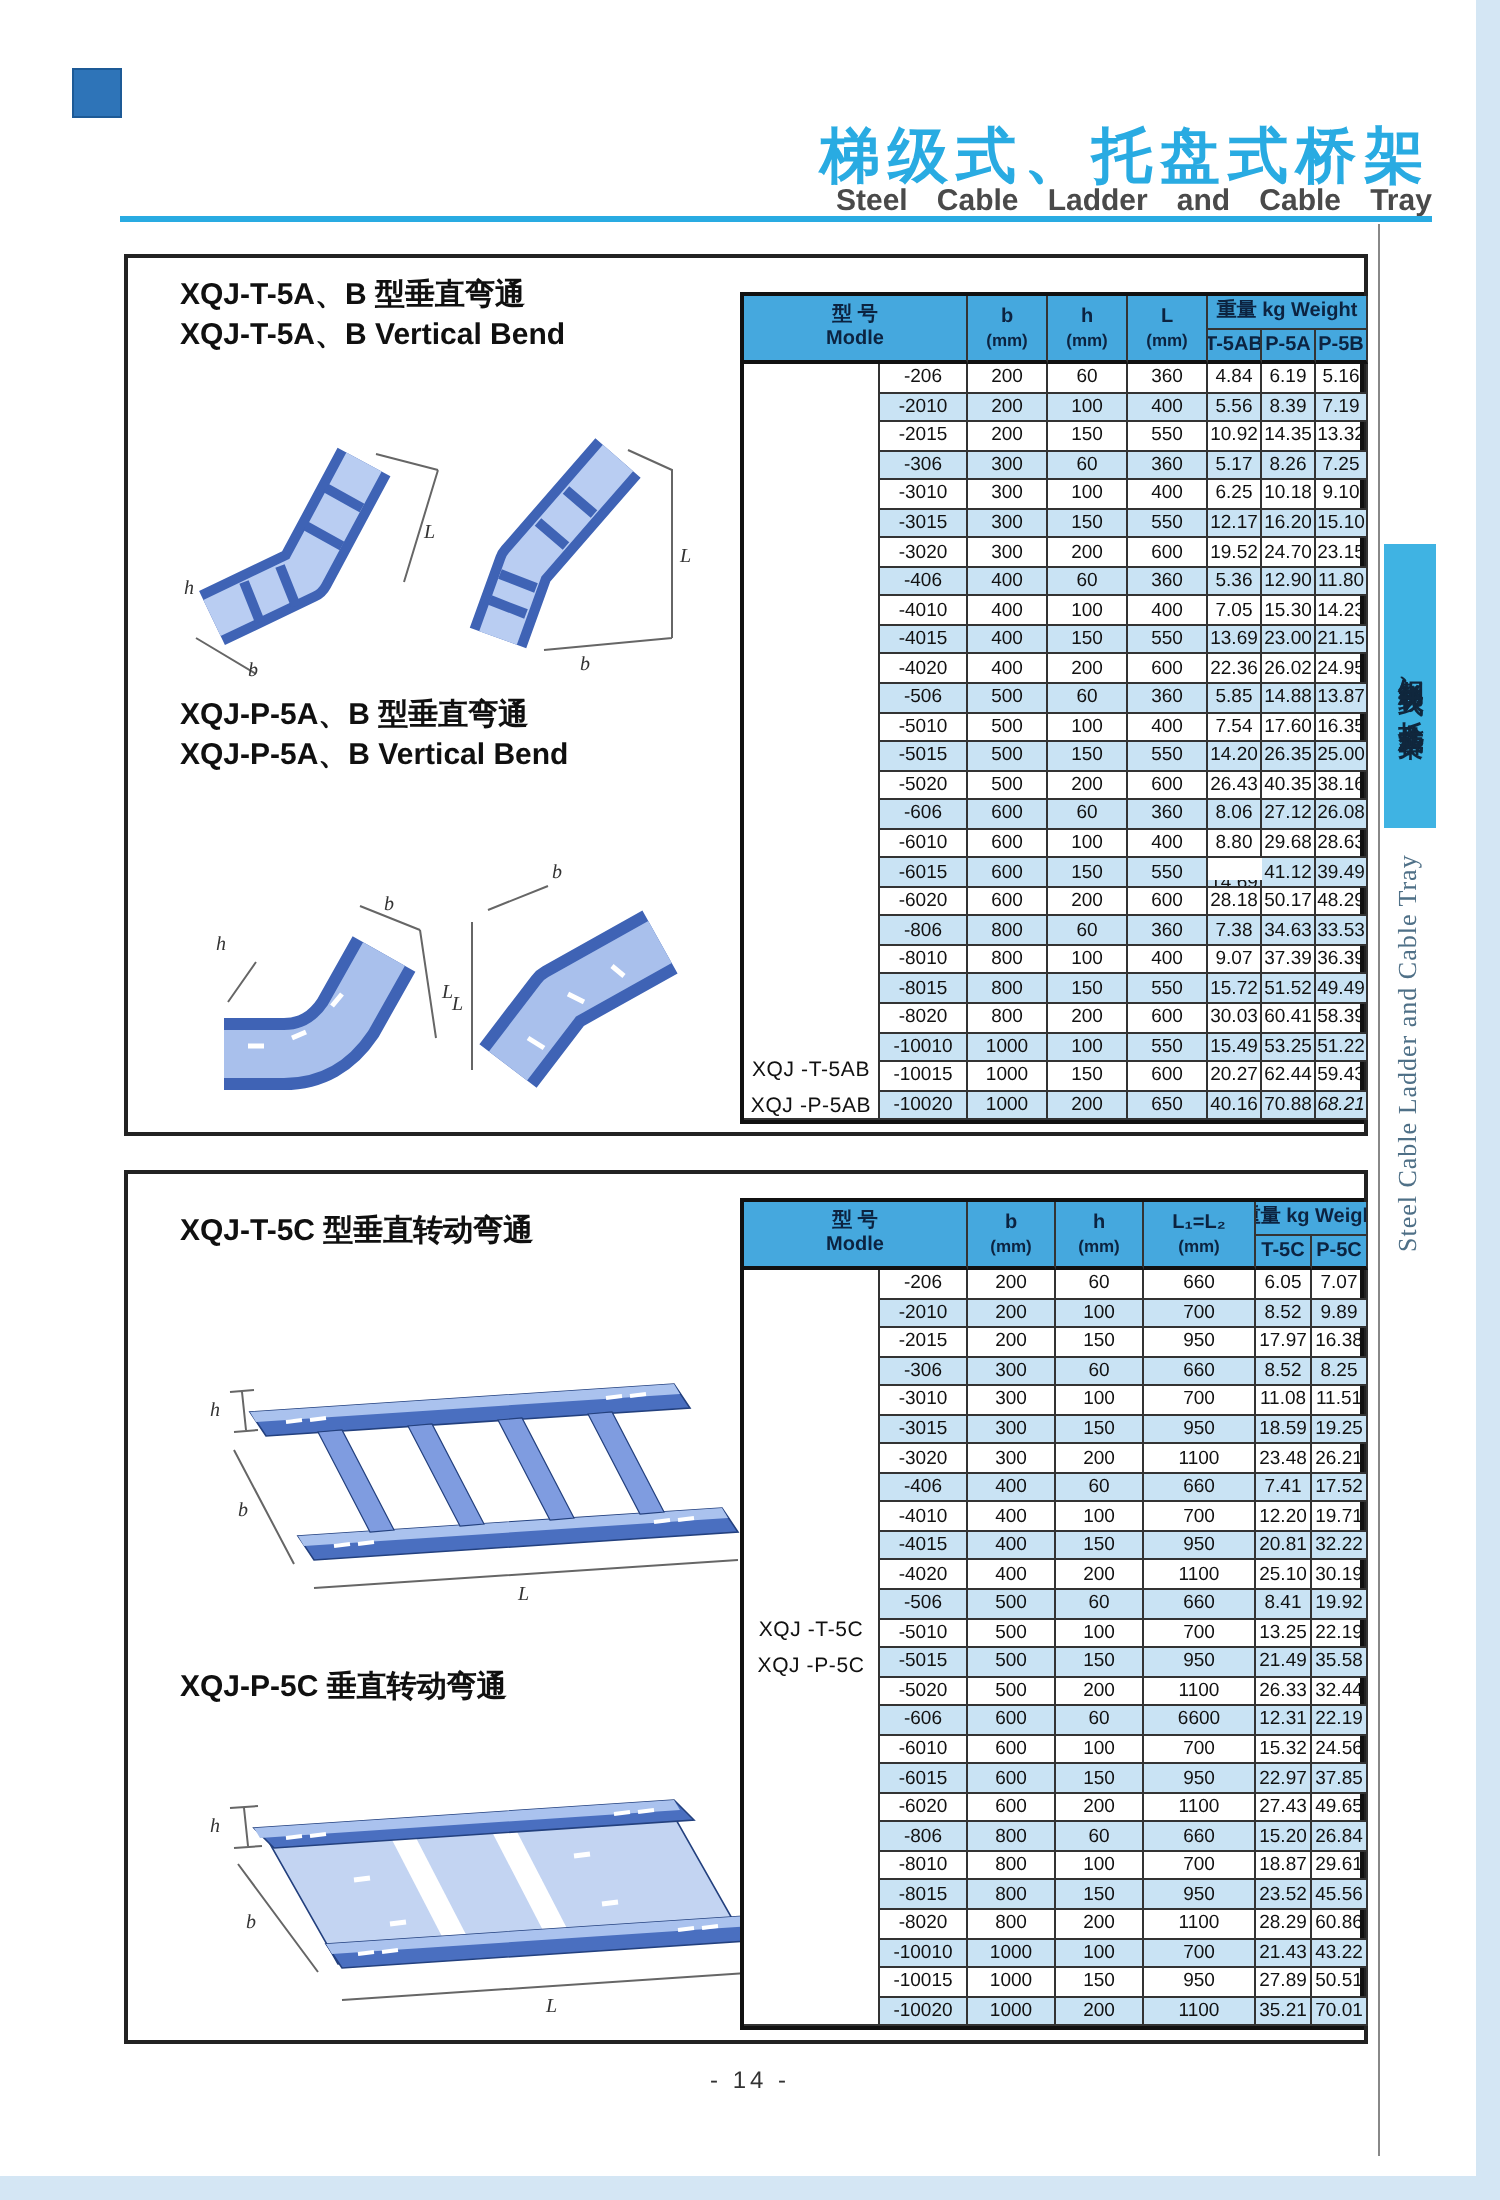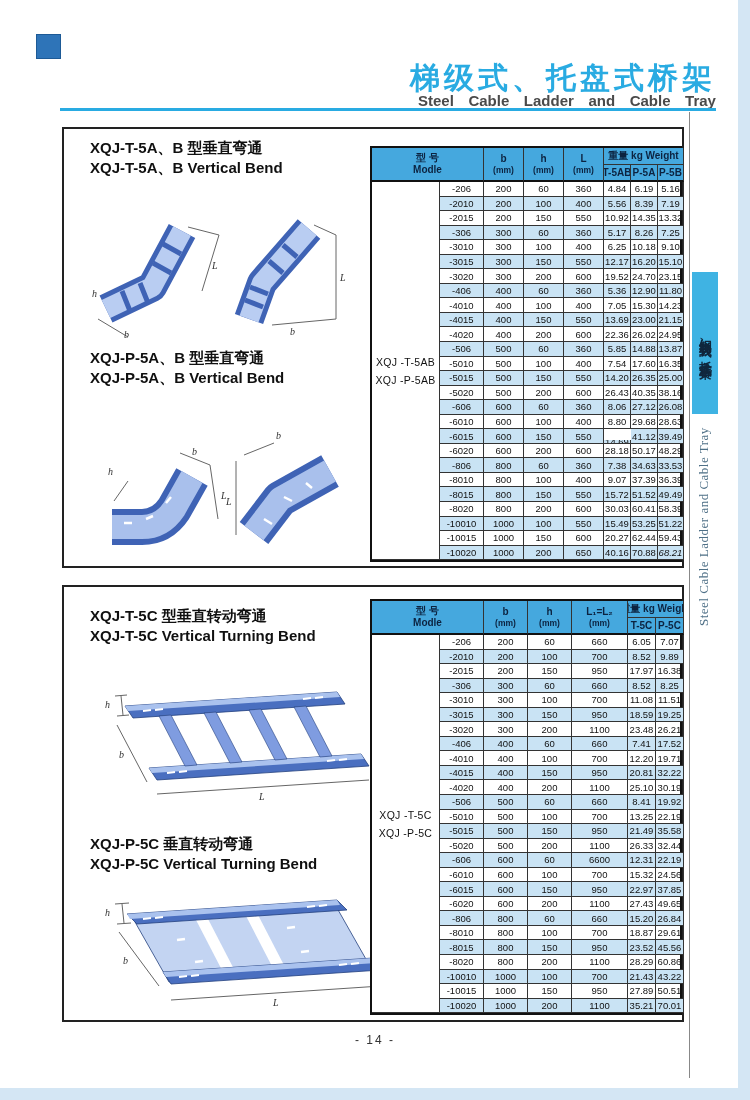--- a/index.html
+++ b/index.html
@@ -136,21 +136,21 @@
         <div class="unit">(mm)</div>
     </div>
     <div class="cell hdr two hdr-deep" style="grid-area:1/5/3/6">
       <div>L</div>
         <div class="unit">(mm)</div>
     </div>
     <div class="cell hdr" style="grid-area:1/6/2/9">重量 kg Weight</div>
     <div class="cell hdr hdr-deep" style="grid-area:2/6/3/7">T-5AB</div>
     <div class="cell hdr hdr-deep" style="grid-area:2/7/3/8">P-5A</div>
     <div class="cell hdr hdr-deep" style="grid-area:2/8/3/9">P-5B</div>
-  <div class="cell model-cell" style="grid-area: 3 / 1 / span 26;">
+  <div class="cell model-cell" style="grid-area: 3 / 1 / span 26; justify-content: flex-end;">
         <div>XQJ -T-5AB</div>
         <div>XQJ -P-5AB</div>
       </div>
       <div class="cell body-cell" style="grid-area: 3 / 2;">-206</div>
       <div class="cell body-cell" style="grid-area: 3 / 3;">200</div>
       <div class="cell body-cell" style="grid-area: 3 / 4;">60</div>
       <div class="cell body-cell" style="grid-area: 3 / 5;">360</div>
       <div class="cell body-cell" style="grid-area: 3 / 6;">4.84</div>
       <div class="cell body-cell" style="grid-area: 3 / 7;">6.19</div>
       <div class="cell body-cell" style="grid-area: 3 / 8;">5.16</div>
@@ -329,21 +329,20 @@
       <div class="cell body-cell stripe" style="grid-area: 28 / 6;">40.16</div>
       <div class="cell body-cell stripe" style="grid-area: 28 / 7;">70.88</div>
       <div class="cell body-cell stripe" style="grid-area: 28 / 8; font-style: italic;">68.21</div>
     </div>
 </div>
 
 <div class="sec" id="sec2">
 
   <div class="hgroup" style="top:19px">
     <div class="cn">XQJ-T-5C 型垂直转动弯通</div>
-    <div class="en">XQJ-T-5C Vertical Turning Bend</div>
   </div>
 
   <svg class="illo" style="left:23px; top:83px" width="305" height="140" viewBox="0 0 305 140">
     <polygon points="38,36 250,22 258,34 46,48" fill="#4a6fc0" stroke="#23407e" stroke-width="0.8"></polygon>
     <polygon points="38,36 250,22 253,27 41,41" fill="#aac2ee"></polygon>
     <path d="M56,41 L64,40 M68,40 L76,39 M216,29 L224,28 M228,28 L236,27" stroke="#fff" stroke-width="2"></path>
     <polygon points="62,98 274,84 282,96 70,110" fill="#4a6fc0" stroke="#23407e" stroke-width="0.8"></polygon>
     <polygon points="62,98 274,84 277,89 65,103" fill="#aac2ee"></polygon>
     <path d="M80,103 L88,102 M92,102 L100,101 M240,91 L248,90 M252,90 L260,89" stroke="#fff" stroke-width="2"></path>
     <polygon points="72,46 84,45 110,95 98,96" fill="#7f9ce0" stroke="#23407e" stroke-width="0.6"></polygon>
@@ -351,21 +350,20 @@
     <polygon points="162,40 174,39 200,89 188,90" fill="#7f9ce0" stroke="#23407e" stroke-width="0.6"></polygon>
     <polygon points="207,37 219,36 245,86 233,87" fill="#7f9ce0" stroke="#23407e" stroke-width="0.6"></polygon>
     <path d="M28,26 L40,25 M30,46 L42,45 M34,26 L36,45 M30,55 L60,112 M70,124 L282,110" stroke="#666" stroke-width="1" fill="none"></path>
     <text class="dim" x="18" y="38">h</text>
     <text class="dim" x="32" y="88">b</text>
     <text class="dim" x="172" y="130">L</text>
   </svg>
 
   <div class="hgroup" style="top:247px">
     <div class="cn">XQJ-P-5C 垂直转动弯通</div>
-    <div class="en">XQJ-P-5C Vertical Turning Bend</div>
   </div>
 
   <svg class="illo" style="left:21px; top:293px" width="305" height="138" viewBox="0 0 305 138">
     <polygon points="50,42 252,28 286,88 84,102" fill="#c3d4f2" stroke="#23407e" stroke-width="0.8"></polygon>
     <polygon points="110,38 122,37 152,95 140,96" fill="#ffffff"></polygon>
     <polygon points="160,34 172,33 202,91 190,92" fill="#ffffff"></polygon>
     <path d="M92,60 L100,59 M130,70 L138,69 M178,62 L186,61 M216,72 L224,71 M110,82 L118,81 M202,48 L210,47" stroke="#ffffff" stroke-width="2.5"></path>
     <polygon points="42,34 252,20 262,30 52,44" fill="#4a6fc0" stroke="#23407e" stroke-width="0.8"></polygon>
     <polygon points="42,34 252,20 255,25 45,39" fill="#aac2ee"></polygon>
     <path d="M58,39 L66,38 M70,38 L78,37 M222,27 L230,26 M234,26 L242,25" stroke="#fff" stroke-width="2"></path>

